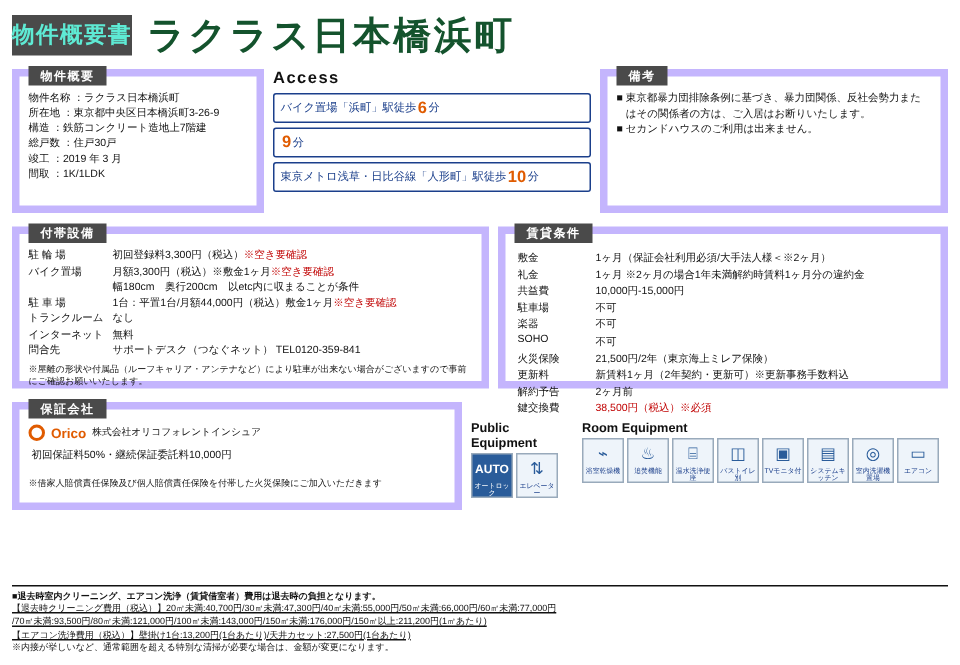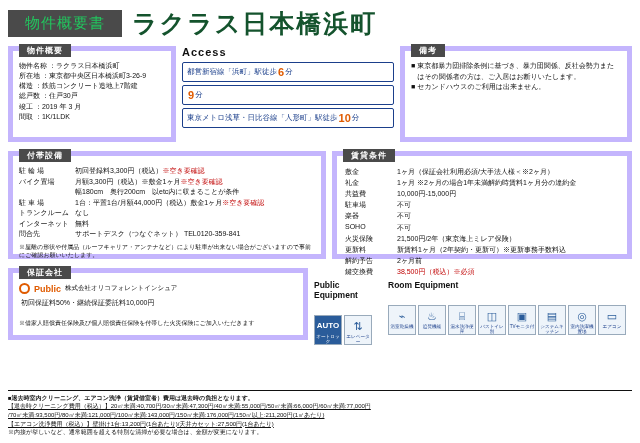--- a/index.html
+++ b/index.html
@@ -9,22 +9,22 @@
     font-family:"Liberation Sans", sans-serif;
     font-size:7px;
     color:#111;
     overflow:hidden;
   }
   .page{position:relative;width:640px;height:443px;box-sizing:border-box;padding:6px 8px;}
 
   
   .header{display:flex;align-items:center;gap:10px;height:34px;}
   .header-title{
-    background:#4a4a4a;color:#22c55e;font-size:15px;font-weight:normal;
-    letter-spacing:1px;padding:4px 17px;white-space:nowrap;
+    background:#4a4a4a;color:#5eead4;font-size:15px;font-weight:bold;
+    letter-spacing:1px;padding:4px 0;white-space:nowrap;
   }
   .header-building{
     font-size:25px;font-weight:bold;letter-spacing:2px;color:#14532d;
     white-space:nowrap;
   }
 
   
   .sec{border:5px solid #c4b5fd;position:relative;box-sizing:border-box;}
   .sec-tab{
     position:absolute;top:-7px;left:6px;background:#4a4a4a;color:#fff;
@@ -83,21 +83,21 @@
   .orico-name{font-size:9px;font-weight:bold;color:#e05b00;}
   .orico-sub{font-size:6.5px;color:#111;}
   .g-line{font-size:7px;margin-left:2px;}
   .g-note{font-size:6px;margin-top:12px;line-height:1.3;}
 
   
   .eq-wrap{position:absolute;left:314px;top:280px;width:318px;}
   .eq-cols{display:flex;gap:10px;}
   .eq-col-pub{width:64px;}
   .eq-col-room{flex:1;}
-  .eq-head{font-size:8.5px;font-weight:bold;margin-bottom:15px;}
+  .eq-head{font-size:8.5px;font-weight:bold;margin-bottom:2px;}
   .icon-grid{display:flex;flex-wrap:wrap;gap:2px;}
   .icon-box{
     width:28px;height:30px;border:1px solid #9ab;
     background:#eef4fa;box-sizing:border-box;
     display:flex;flex-direction:column;align-items:center;
     justify-content:flex-start;padding-top:1px;
   }
   .icon-box .glyph{
     font-size:11px;line-height:12px;color:#2a5c9a;height:17px;
     display:flex;align-items:center;justify-content:center;
@@ -136,21 +136,21 @@
         <div>構造 ：鉄筋コンクリート造地上7階建</div>
         <div>総戸数 ：住戸30戸</div>
         <div>竣工 ：2019 年 3 月</div>
         <div>間取 ：1K/1LDK</div>
       </div>
     </div>
 
     <div class="col-access">
       <div class="access-title">Access</div>
       <div class="access-line">
-        <span>都営新宿線「浜町」駅徒歩</span>
+        <span>バイク置場「浜町」駅徒歩</span>
         <span class="num">6</span>
         <span>分</span>
       </div>
       <div class="access-line">
         <span class="num">9</span>
         <span>分</span>
       </div>
       <div class="access-line">
         <span>東京メトロ浅草・日比谷線「人形町」駅徒歩</span>
         <span class="num">10</span>
@@ -262,21 +262,21 @@
           </table>
       </div>
     </div>
   </div>
 
   <div class="sec guarantor">
     <div class="sec-tab">保証会社</div>
     <div class="sec-body">
       <div class="orico">
         <span class="orico-dot"></span>
-        <span class="orico-name">Public</span>
+        <span class="orico-name">Orico</span>
         <span class="orico-sub">株式会社オリコフォレントインシュア</span>
       </div>
       <div class="g-line">初回保証料50%・継続保証委託料10,000円</div>
       <div class="g-note">※借家人賠償責任保険及び個人賠償責任保険を付帯した火災保険にご加入いただきます</div>
     </div>
   </div>
 
   <div class="eq-wrap">
     <div class="eq-cols">
       <div class="eq-col-pub">

